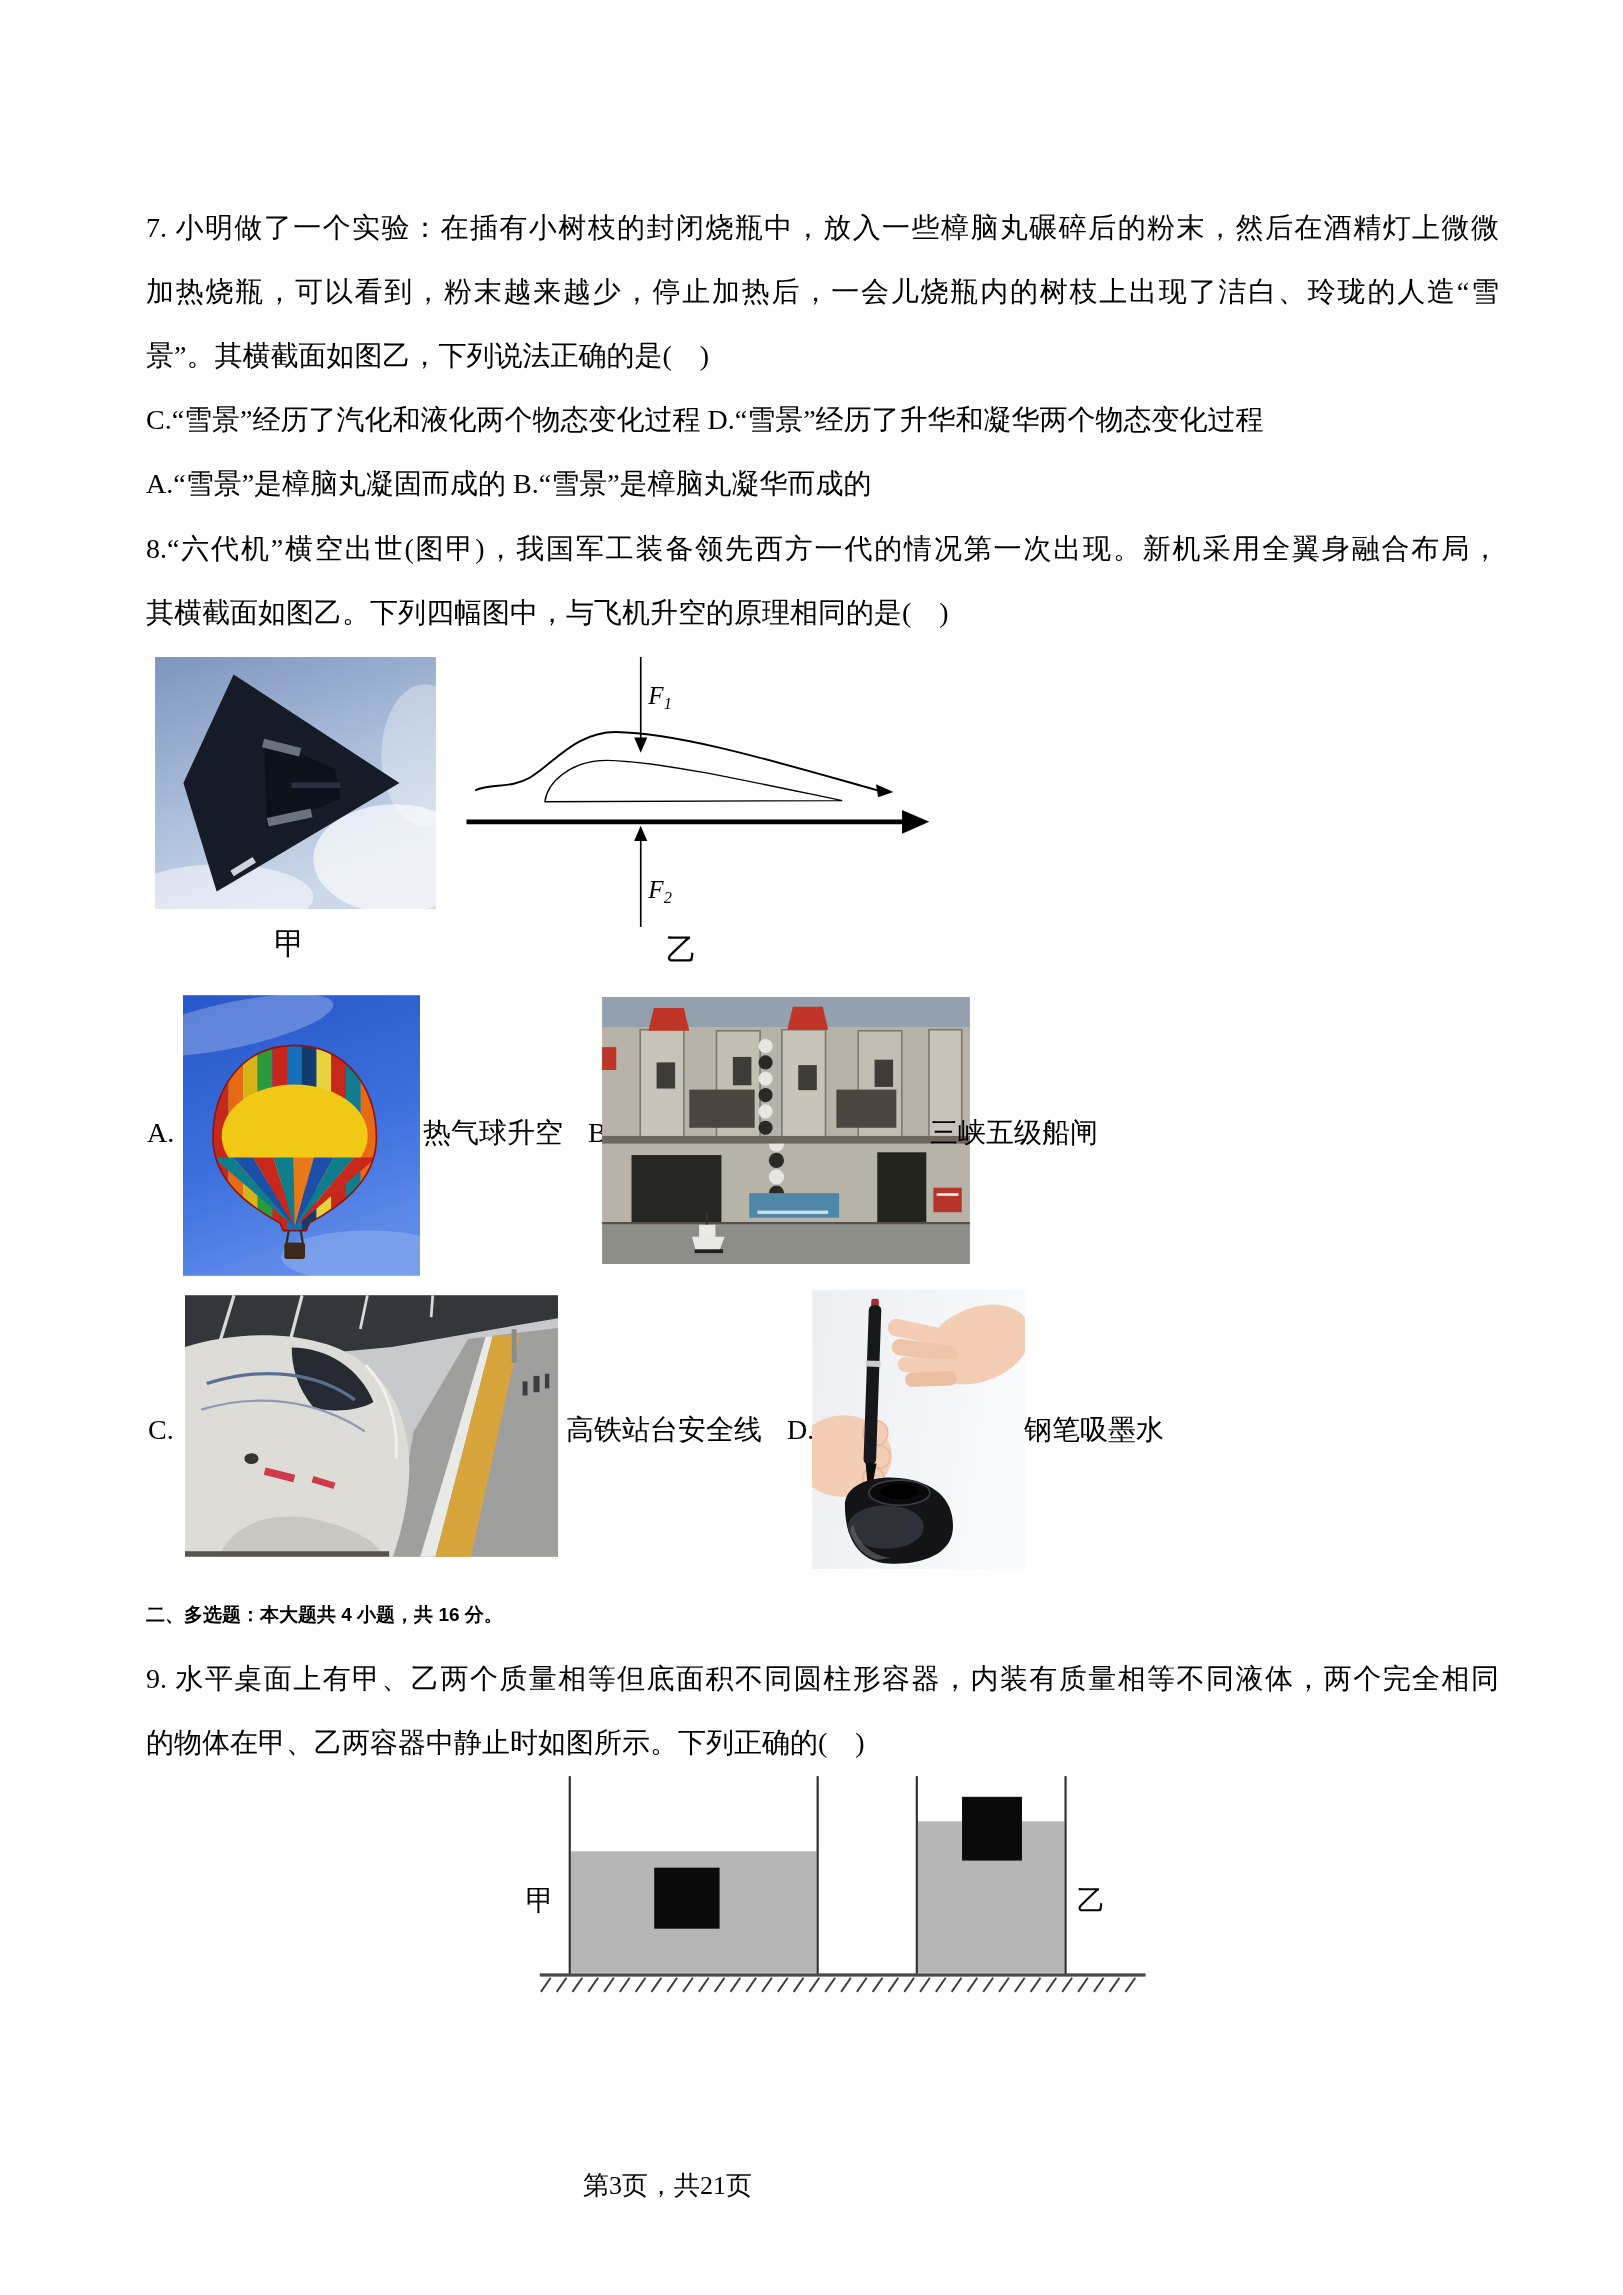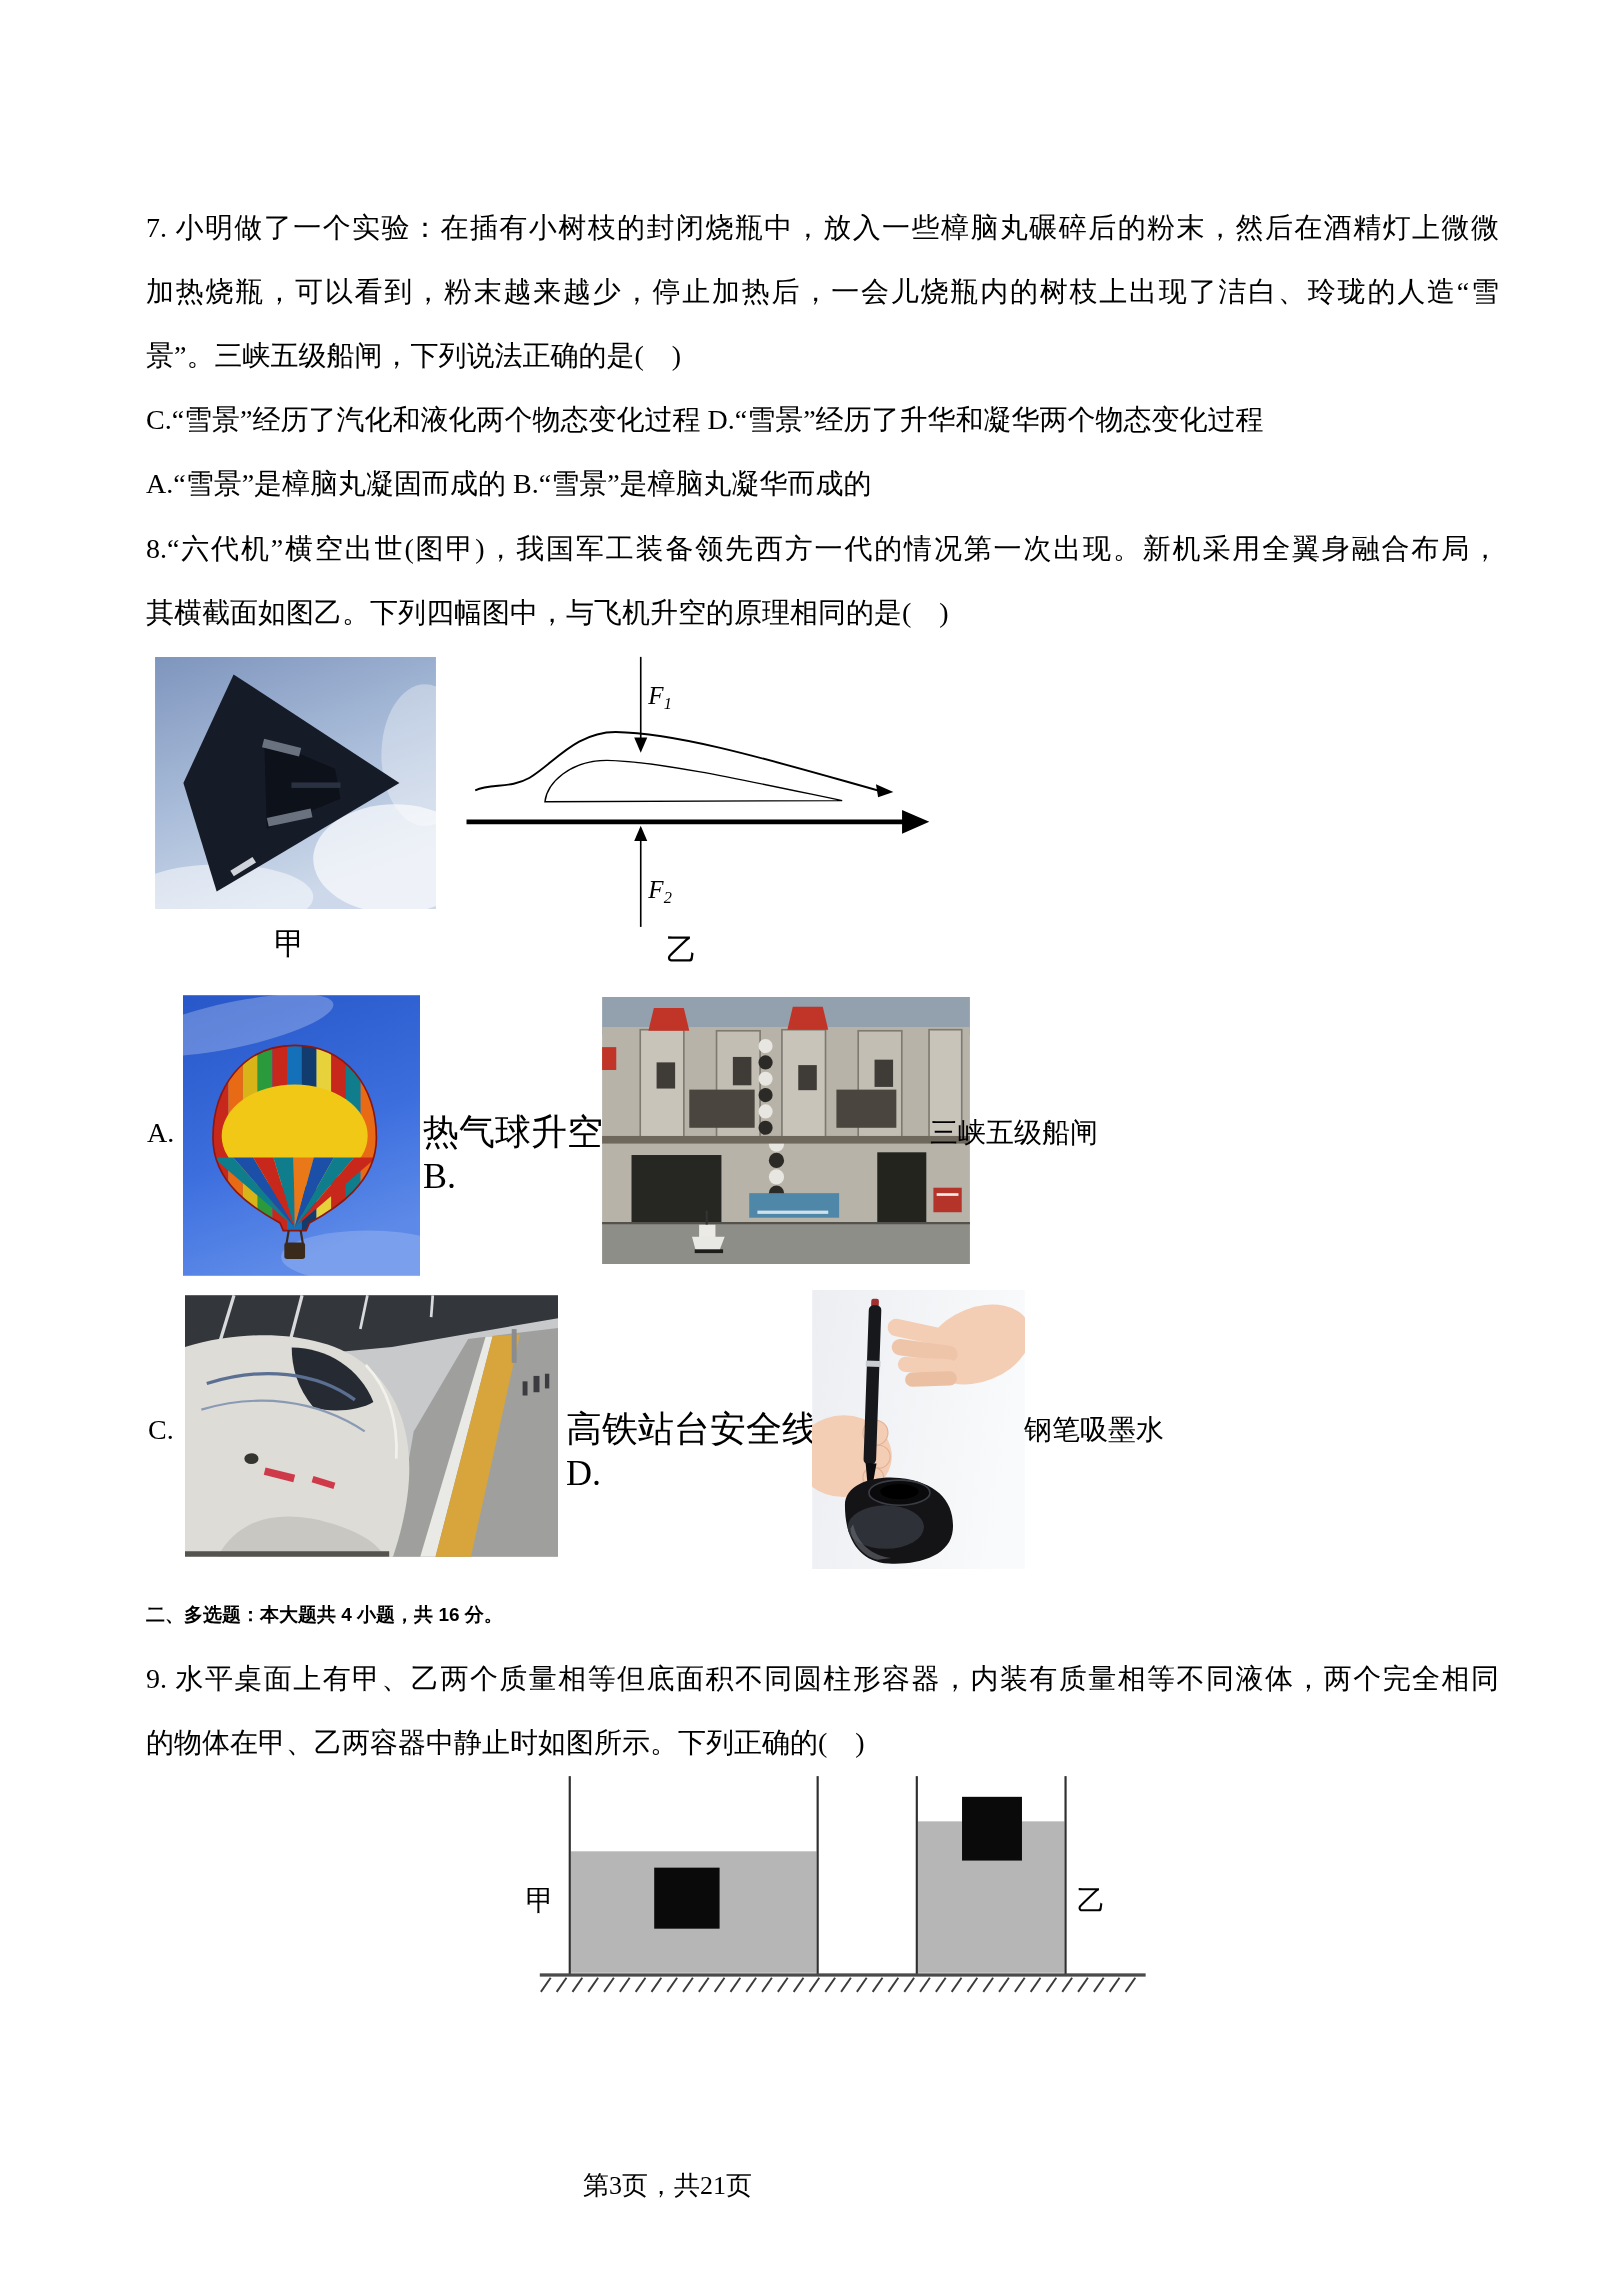--- a/index.html
+++ b/index.html
@@ -2,36 +2,36 @@
 <html style="font-size:8.7px"><head>
 <meta charset="utf-8">
 <style>
   html,body{margin:0;padding:0;background:#ffffff;}
   .page{position:relative;width:1623px;height:2295px;background:#ffffff;overflow:hidden;
         font-family:"Liberation Serif","DejaVu Serif",serif;color:#000;}
   .tb{position:absolute;left:146px;width:1353px;font-size:28px;line-height:64px;}
   .just{text-align:justify;text-align-last:justify;}
   .abslabel{position:absolute;font-size:28px;line-height:33px;}
   .figlabel{position:absolute;width:71px;text-align:center;font-size:30.5px;line-height:35px;}
-  .caprow{position:absolute;display:flex;gap:11px;font-size:36px;line-height:33px;flex-direction:column;}
+  .caprow{position:absolute;display:flex;gap:25px;font-size:28px;line-height:33px;}
   .sechead{position:absolute;left:146px;width:1353px;font-size:19px;line-height:64px;
            font-weight:bold;font-family:"Liberation Sans","DejaVu Sans",sans-serif;}
   .footer{position:absolute;left:0;top:2170px;width:1335px;text-align:center;font-size:26px;line-height:32px;}
   .photo{position:absolute;}
   svg{display:block;}
 </style>
 </head>
 <body>
 
 <div class="page">
 
   <div class="tb" style="top:196px">
     <div class="just">7. 小明做了一个实验：在插有小树枝的封闭烧瓶中，放入一些樟脑丸碾碎后的粉末，然后在酒精灯上微微</div>
     <div class="just">加热烧瓶，可以看到，粉末越来越少，停止加热后，一会儿烧瓶内的树枝上出现了洁白、玲珑的人造“雪</div>
-    <div>景”。三峡五级船闸，下列说法正确的是(　)</div>
+    <div>景”。其横截面如图乙，下列说法正确的是(　)</div>
   </div>
   <div class="tb" style="top:388px">
     <div>C.“雪景”经历了汽化和液化两个物态变化过程 D.“雪景”经历了升华和凝华两个物态变化过程</div>
     <div>A.“雪景”是樟脑丸凝固而成的 B.“雪景”是樟脑丸凝华而成的</div>
   </div>
 
   <div class="tb" style="top:517px">
     <div class="just">8.“六代机”横空出世(图甲)，我国军工装备领先西方一代的情况第一次出现。新机采用全翼身融合布局，</div>
     <div>其横截面如图乙。下列四幅图中，与飞机升空的原理相同的是(　)</div>
   </div>

